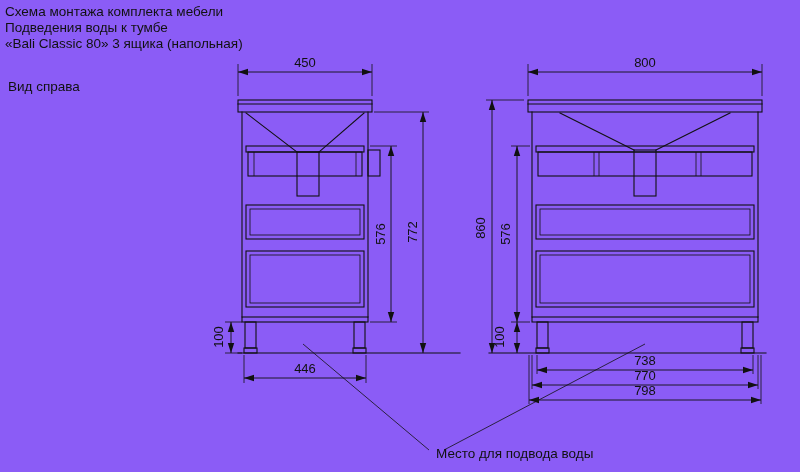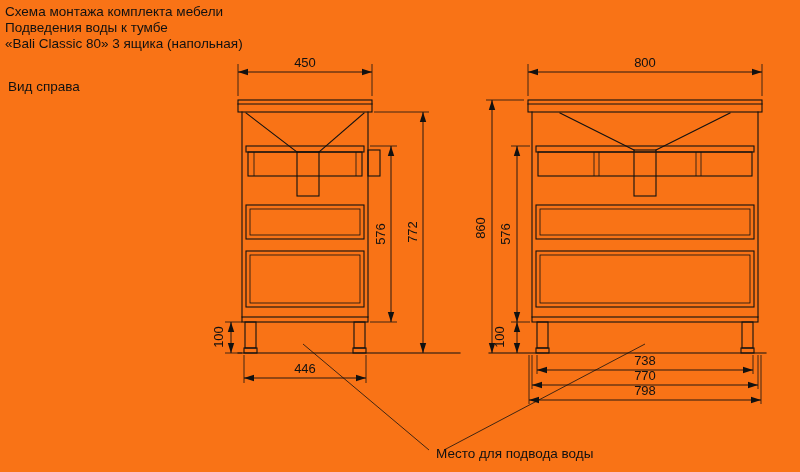--- a/index.html
+++ b/index.html
@@ -1,16 +1,16 @@
 <!DOCTYPE html>
 <html><head>
 <meta charset="utf-8">
 <style>
   html,body{margin:0;padding:0;background:#fff;}
-  .page{position:relative;width:800px;height:472px;background:#f97316;overflow:hidden;}
+  .page{position:relative;width:800px;height:472px;background:#8b5cf6;overflow:hidden;}
   svg text{font-family:"Liberation Sans","DejaVu Sans",sans-serif;fill:#111;}
   .t14{font-size:13.5px;}
   .t13{font-size:13px;}
   .mid{text-anchor:middle;}
   .ln{stroke:#111;stroke-width:1.1;fill:none;stroke-linecap:square;}
   .th{stroke:#111;stroke-width:0.8;fill:none;}
   .dim{stroke:#111;stroke-width:0.9;fill:none;}
 </style>
 </head>
 <body>

